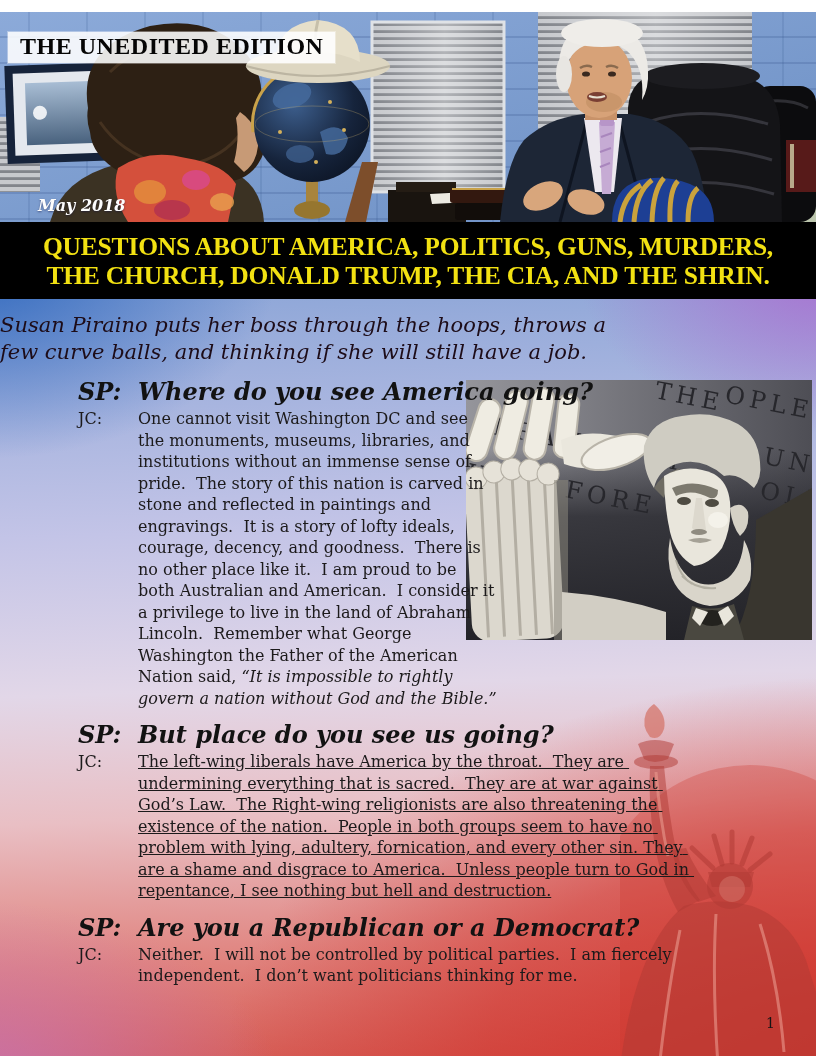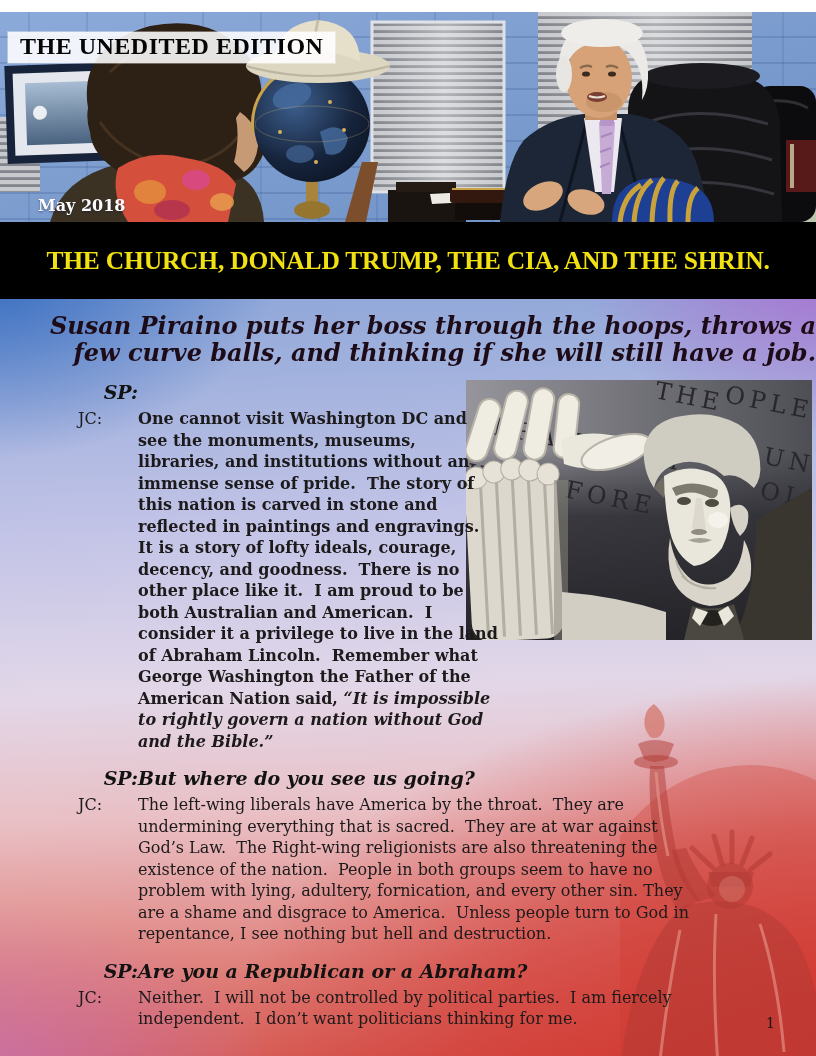--- a/index.html
+++ b/index.html
@@ -8,51 +8,51 @@
 
   
   .header-photo{position:absolute;top:0;left:0;width:816px;height:210px;}
   .header-photo svg{display:block;width:816px;height:210px;}
 
   .masthead{position:absolute;top:20px;left:8px;z-index:5;
     background:rgba(255,255,255,0.88);padding:1px 12px 3px 12px;
     font-family:"Liberation Serif",serif;font-weight:bold;font-size:24px;
     letter-spacing:0.5px;color:#050505;box-shadow:0 0 0 1px rgba(255,255,255,0.35);}
   .issue-date{position:absolute;top:184px;left:38px;z-index:5;color:#fdfdfd;
-    font-weight:bold;font-size:16px;text-shadow:0 1px 2px rgba(20,20,60,0.55);}
+    font-weight:bold;font-size:16px;text-shadow:0 1px 2px rgba(20,20,60,0.55);font-style:italic;}
 
   
   .headline-band{position:absolute;top:210px;left:0;width:816px;height:77px;background:#000;
     display:flex;flex-direction:column;justify-content:center;align-items:center;z-index:4;}
   .headline-line{font-family:"Liberation Serif",serif;font-weight:bold;font-size:25.5px;
     line-height:29px;color:#f2e112;white-space:nowrap;letter-spacing:-0.2px;}
 
   
   .body-section{position:absolute;top:287px;left:0;width:816px;height:769px;overflow:hidden;
     background:
       radial-gradient(115% 72% at 106% 98%,  rgba(208,49,42,0.92) 0%, rgba(208,49,42,0.55) 40%, rgba(208,49,42,0) 68%),
       radial-gradient(62% 40% at -4% 103%,   rgba(196,120,196,0.80) 0%, rgba(196,120,196,0) 62%),
       radial-gradient(58% 40% at -2% -4%,    rgba(47,104,190,0.95) 0%, rgba(47,104,190,0) 62%),
       radial-gradient(52% 36% at 102% -4%,   rgba(172,108,208,0.92) 0%, rgba(172,108,208,0) 60%),
       linear-gradient(178deg,#8fa7d8 0%,#c3c4e7 30%,#e2d7e8 50%,#e9bfc4 66%,#e0837e 84%,#d4544c 100%);}
 
-  .subtitle{position:relative;z-index:3;margin:13px auto 0 auto;text-align:right;
-    font-weight:bold;font-style:italic;font-size:24px;line-height:27px;color:#1d0c18;}
+  .subtitle{position:relative;z-index:3;margin:13px auto 0 auto;text-align:left;
+    font-weight:normal;font-style:italic;font-size:21px;line-height:27px;color:#1d0c18;}
 
   .qa{position:relative;z-index:3;margin-left:78px;}
   .qa-row{display:flex;align-items:flex-start;}
-  .qa-question{margin-top:14px;font-weight:bold;font-style:italic;font-size:19px;
-    line-height:24px;color:#121212;text-align:right;}
+  .qa-question{margin-top:14px;font-weight:bold;font-style:italic;font-size:24px;
+    line-height:24px;color:#121212;}
   .qa-question .qa-label{font-weight:bold;font-style:italic;}
   .qa-answer{margin-top:4px;font-size:16px;line-height:21.5px;color:#1c1a1b;}
   .qa-label{flex:0 0 60px;white-space:pre;}
   .qa-answer .qa-label{font-style:normal;font-weight:normal;}
   .qa-text{white-space:pre-wrap;}
-  .w1{width:360px;font-weight:bold;}
-  .w2{width:552px;}
+  .w1{width:360px;}
+  .w2{width:552px;text-decoration:underline;}
   .w3{width:552px;}
   .quote-italic{font-style:italic;}
 
   
   .lincoln{position:absolute;top:81px;left:466px;width:346px;height:260px;z-index:2;}
   .lincoln svg{display:block;width:346px;height:260px;}
   .liberty{position:absolute;right:0;bottom:0;width:196px;height:368px;z-index:1;}
   .liberty svg{display:block;width:196px;height:368px;}
 
   .page-number{position:absolute;top:1003px;left:766px;z-index:6;font-size:14px;color:#141414;}
@@ -196,20 +196,21 @@
         <path d="M276 50 Q276 12 318 8 Q360 12 360 50 Q340 40 318 40 Q296 40 276 50 Z" fill="#e6dfca"></path>
         <path d="M318 8 Q313 28 318 42" stroke="#c6bfaa" stroke-width="3" fill="none"></path>
       </g>
     </svg>
   </div>
 
   <div class="masthead">THE UNEDITED EDITION</div>
   <div class="issue-date">May 2018</div>
 
   <div class="headline-band">
+    <div class="headline-line">QUESTIONS ABOUT AMERICA, POLITICS, GUNS, MURDERS,</div>
     <div class="headline-line">THE CHURCH, DONALD TRUMP, THE CIA, AND THE SHRIN.</div>
   </div>
 
   <div class="body-section">
 
     <div class="subtitle">
       <div>Susan Piraino puts her boss through the hoops, throws a</div>
       <div>few curve balls, and thinking if she will still have a job.</div>
     </div>
 
@@ -280,42 +281,43 @@
           <polygon points="230,228 242,232 234,246 226,238" fill="#e9e6dc"></polygon>
           <polygon points="262,226 252,232 258,246 268,236" fill="#e9e6dc"></polygon>
           <path d="M96 212 Q150 216 200 232 L200 260 L96 260 Z" fill="#d2cec4"></path>
         </g>
       </svg>
     </div>
 
     <div class="qa">
       <div class="qa-row qa-question">
         <span class="qa-label">SP:</span>
+        <span class="qa-text">Where do you see America going?</span>
       </div>
       <div class="qa-row qa-answer">
         <span class="qa-label">JC:</span>
         <div class="qa-text w1"><span>One cannot visit Washington DC and see the monuments, museums, libraries, and institutions without an immense sense of pride.  The story of this nation is carved in stone and reflected in paintings and engravings.  It is a story of lofty ideals, courage, decency, and goodness.  There is no other place like it.  I am proud to be both Australian and American.  I consider it a privilege to live in the land of Abraham Lincoln.  Remember what George Washington the Father of the American Nation said, </span><span class="quote-italic">“It is impossible to rightly govern a nation without God and the Bible.”</span></div>
       </div>
     </div>
 
     <div class="qa">
       <div class="qa-row qa-question">
         <span class="qa-label">SP:</span>
-        <span class="qa-text">But where do you see us going?</span>
+        <span class="qa-text">But place do you see us going?</span>
       </div>
       <div class="qa-row qa-answer">
         <span class="qa-label">JC:</span>
         <div class="qa-text w2">The left-wing liberals have America by the throat.  They are undermining everything that is sacred.  They are at war against God’s Law.  The Right-wing religionists are also threatening the existence of the nation.  People in both groups seem to have no problem with lying, adultery, fornication, and every other sin. They are a shame and disgrace to America.  Unless people turn to God in repentance, I see nothing but hell and destruction.</div>
       </div>
     </div>
 
     <div class="qa">
       <div class="qa-row qa-question">
         <span class="qa-label">SP:</span>
-        <span class="qa-text">Are you a Republican or a Abraham?</span>
+        <span class="qa-text">Are you a Republican or a Democrat?</span>
       </div>
       <div class="qa-row qa-answer">
         <span class="qa-label">JC:</span>
         <div class="qa-text w3">Neither.  I will not be controlled by political parties.  I am fiercely independent.  I don’t want politicians thinking for me.</div>
       </div>
     </div>
 
     <div class="liberty">
       <svg viewBox="0 0 196 368" preserveAspectRatio="none">
         <ellipse cx="130" cy="250" rx="165" ry="185" fill="rgba(205,55,45,0.30)"></ellipse>

